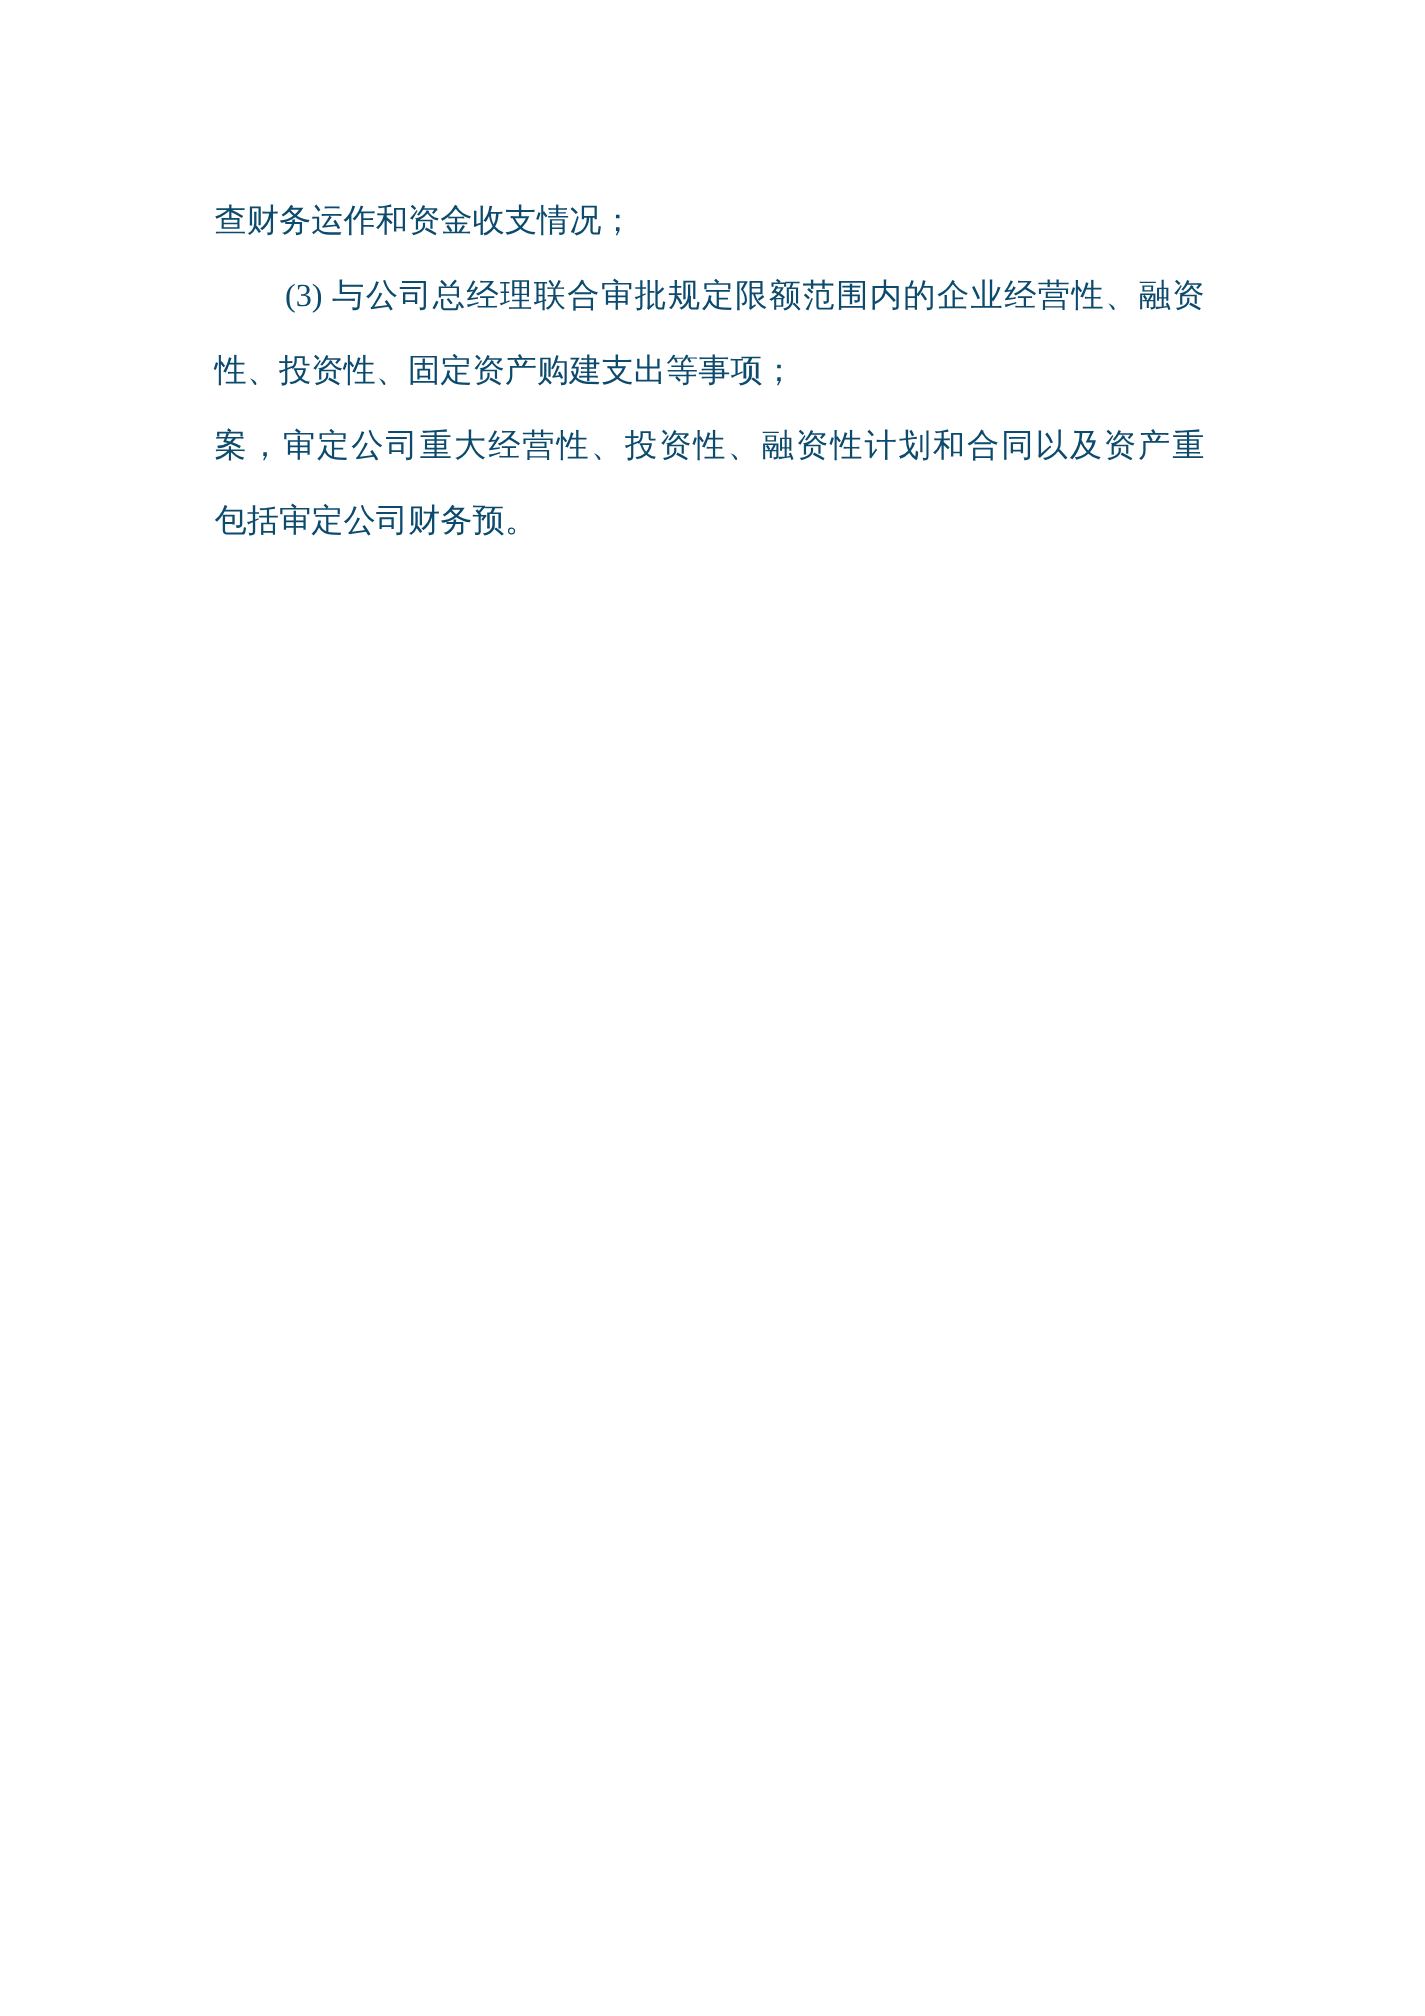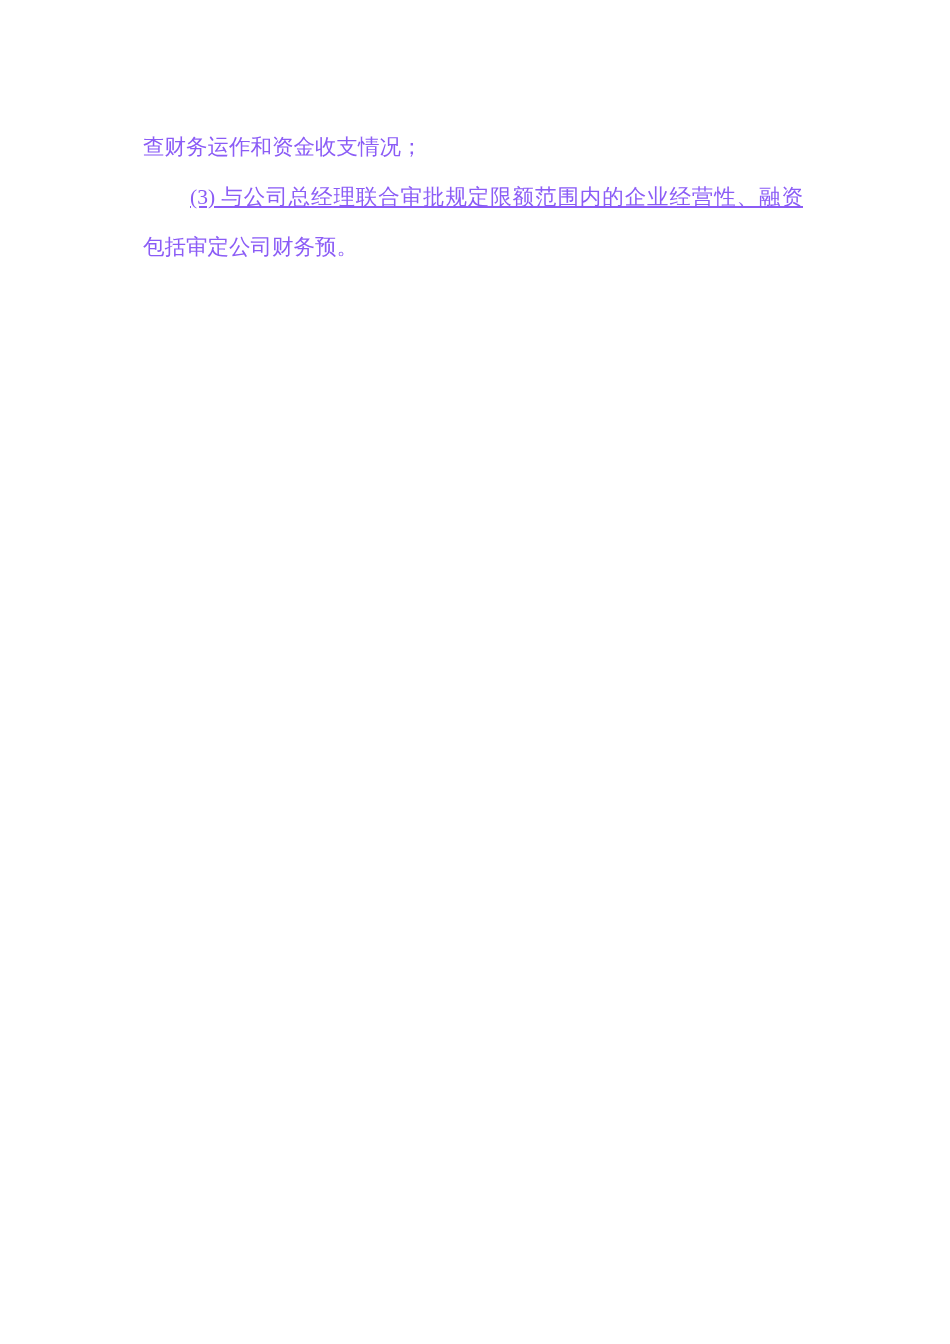--- a/index.html
+++ b/index.html
@@ -7,21 +7,21 @@
     padding: 0;
     background: #ffffff;
   }
   .page {
     position: relative;
     width: 950px;
     height: 1116px;
     background: #ffffff;
     overflow: hidden;
     font-family: "Liberation Serif", "DejaVu Serif", serif;
-    color: #8b5cf6;
+    color: #0c4a6e;
   }
   .content {
     position: absolute;
     left: 143px;
     top: 122px;
     width: 660px;
     font-size: 21.5px;
     line-height: 50px;
     font-weight: 400;
   }
@@ -34,35 +34,36 @@
     white-space: normal;
   }
   .line.stretch {
     text-align: justify;
     text-align-last: justify;
     -moz-text-align-last: justify;
     text-justify: inter-character;
   }
   .line.indent {
     padding-left: 47px;
-    text-decoration: underline;
   }
 </style>
 </head>
 <body>
 
 <div class="page">
   <div class="content">
 
     <div class="paragraph">
       <div class="line">查财务运作和资金收支情况；</div>
     </div>
 
     <div class="paragraph">
       <div class="line stretch indent">(3) 与公司总经理联合审批规定限额范围内的企业经营性、融资</div>
+      <div class="line">性、投资性、固定资产购建支出等事项；</div>
     </div>
 
     <div class="paragraph">
+      <div class="line stretch">案，审定公司重大经营性、投资性、融资性计划和合同以及资产重</div>
       <div class="line">包括审定公司财务预。</div>
     </div>
 
   </div>
 </div>
 
 </body></html>

